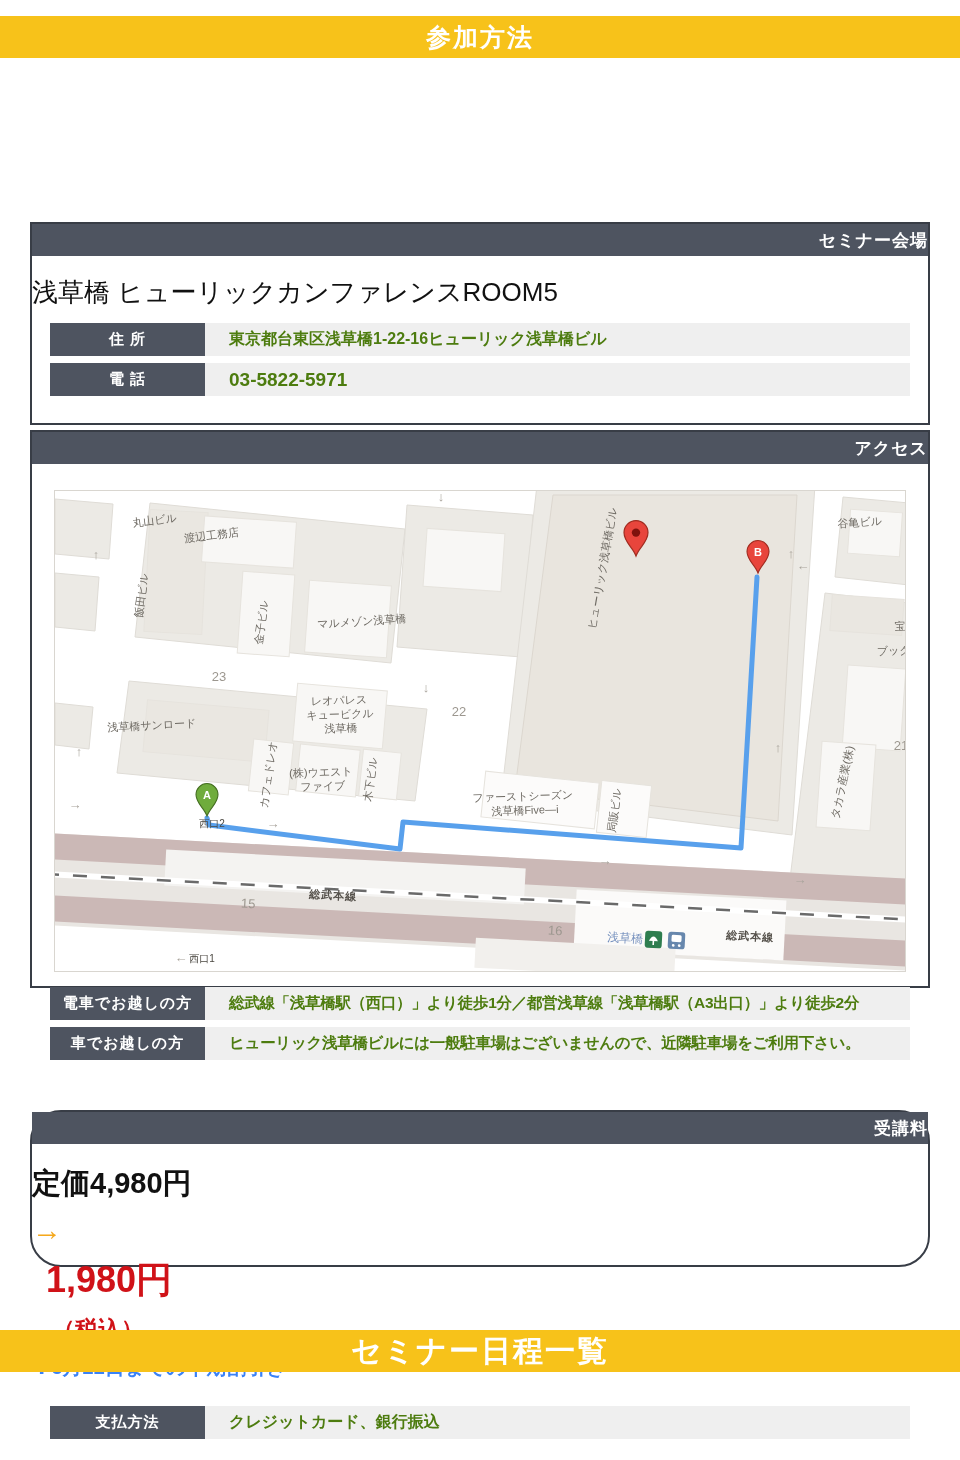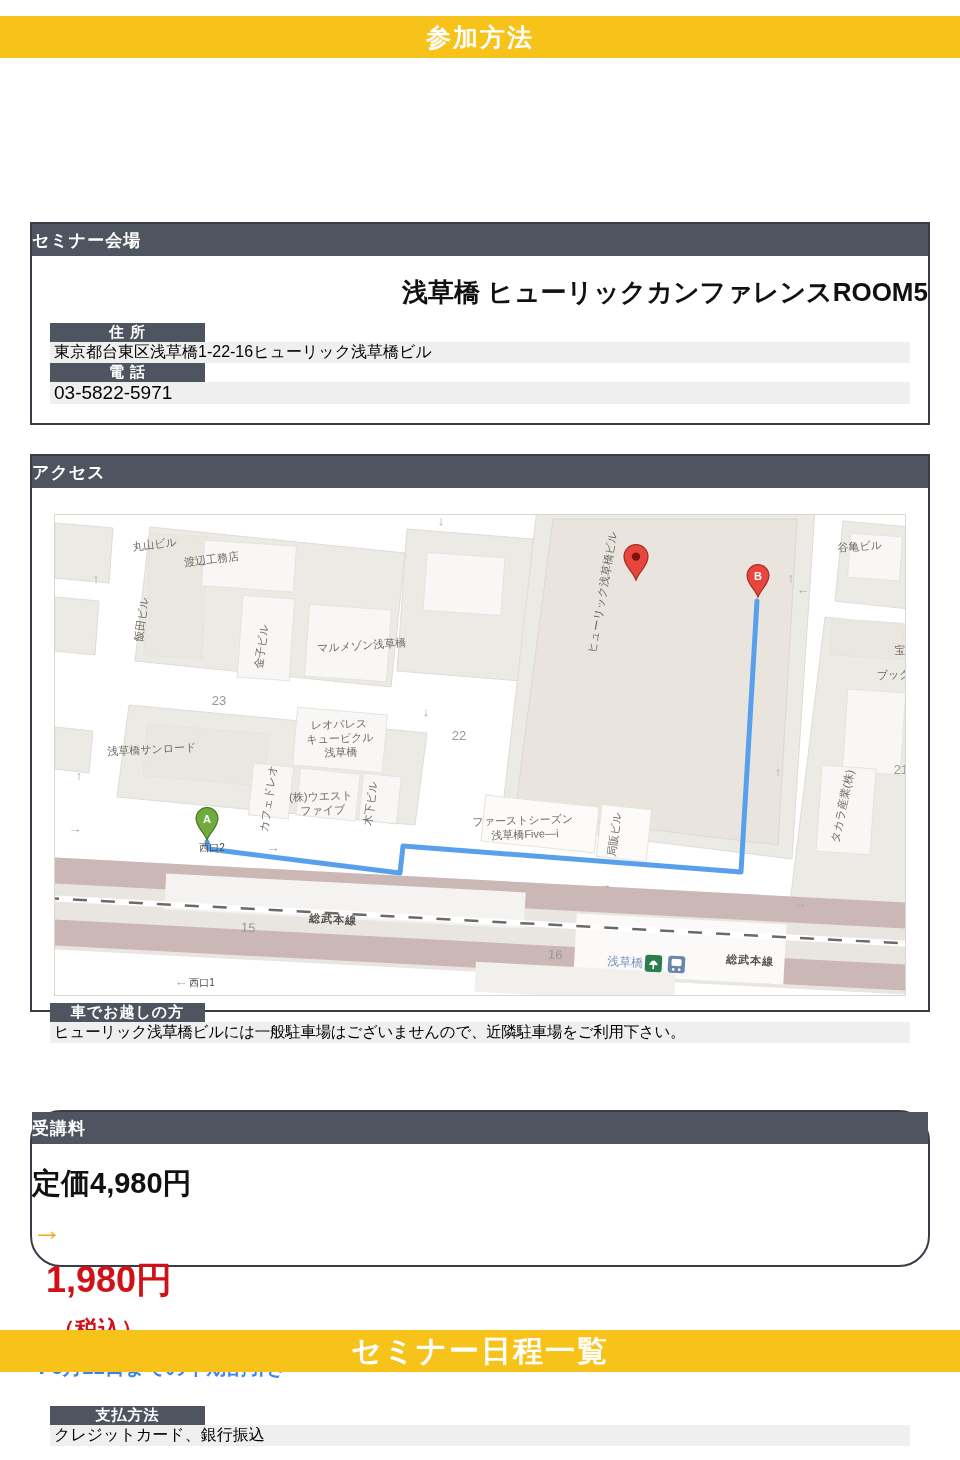--- a/index.html
+++ b/index.html
@@ -14,38 +14,38 @@
     font-weight:bold;
   }
   .banner.top{top:16px;height:42px;font-size:25px;letter-spacing:2px;}
   .banner.bottom{top:1330px;height:42px;font-size:30px;letter-spacing:2px;}
 
   .section{
     position:absolute;left:30px;width:900px;box-sizing:border-box;
     border:2px solid #383D46;background:#fff;
   }
   #sec-venue{top:222px;height:203px;}
-  #sec-access{top:454px;height:558px;}
+  #sec-access{top:430px;height:558px;}
   #sec-fee{top:1110px;height:157px;border-radius:31px;}
   .section-header{
     height:32px;background:#4E5460;color:#fff;display:flex;
-    align-items:center;justify-content:flex-start;font-weight:bold;font-size:17px;
+    align-items:center;justify-content:flex-end;font-weight:bold;font-size:17px;
     letter-spacing:1px;
   }
   .venue-title{
-    margin:19px 0 13px;text-align:right;font-size:26px;font-weight:bold;color:#111;
-  }
-  .info-row{display:flex;margin:7px 18px 0 18px;height:33px;flex-direction:column;}
+    margin:19px 0 13px;text-align:left;font-size:26px;font-weight:normal;color:#111;
+  }
+  .info-row{display:flex;margin:7px 18px 0 18px;height:33px;}
   .info-label{
     width:155px;flex:none;background:#4E5460;color:#fff;font-weight:bold;font-size:15px;
     display:flex;align-items:center;justify-content:center;letter-spacing:1px;
   }
   .info-value{
     flex:1;background:#EFEFEF;display:flex;align-items:center;
-    padding:0 4px;font-weight:normal;font-size:16px;color:#000000;white-space:nowrap;
+    padding:0 24px;font-weight:bold;font-size:16px;color:#4d7c0f;white-space:nowrap;
   }
   .info-value.phone{font-size:19px;}
   .info-value.small{font-size:15.5px;letter-spacing:-0.3px;}
 
   .map-wrap{
     margin:26px auto 0 auto;width:850px;height:480px;
     border:1px solid #D9D6D0;background:#fff;position:relative;overflow:hidden;
   }
   .price-line{
     display:flex;align-items:flex-start;justify-content:center;gap:9px;margin-top:20px;
@@ -215,20 +215,24 @@
           <text transform="translate(723,261) rotate(0)" text-anchor="middle" class="ml-arrowg">↑</text>
           <text transform="translate(24,265) rotate(0)" text-anchor="middle" class="ml-arrowg">↑</text>
           <text transform="translate(20,318) rotate(0)" text-anchor="middle" class="ml-arrowg">→</text>
           <text transform="translate(218,337) rotate(0)" text-anchor="middle" class="ml-arrowg">→</text>
           <text transform="translate(550,374) rotate(0)" text-anchor="middle" class="ml-arrowg">→</text>
           <text transform="translate(745,393) rotate(0)" text-anchor="middle" class="ml-arrowg">→</text>
         </g>
     </svg>
   </div>
 
+  <div class="info-row" style="margin-top:15px;">
+    <div class="info-label">電車でお越しの方</div>
+    <div class="info-value small">総武線「浅草橋駅（西口）」より徒歩1分／都営浅草線「浅草橋駅（A3出口）」より徒歩2分</div>
+  </div>
   <div class="info-row">
     <div class="info-label">車でお越しの方</div>
     <div class="info-value small">ヒューリック浅草橋ビルには一般駐車場はございませんので、近隣駐車場をご利用下さい。</div>
   </div>
 </div>
 
 <div class="section" id="sec-fee">
   <div class="section-header">
     <span>受講料</span>
   </div>

